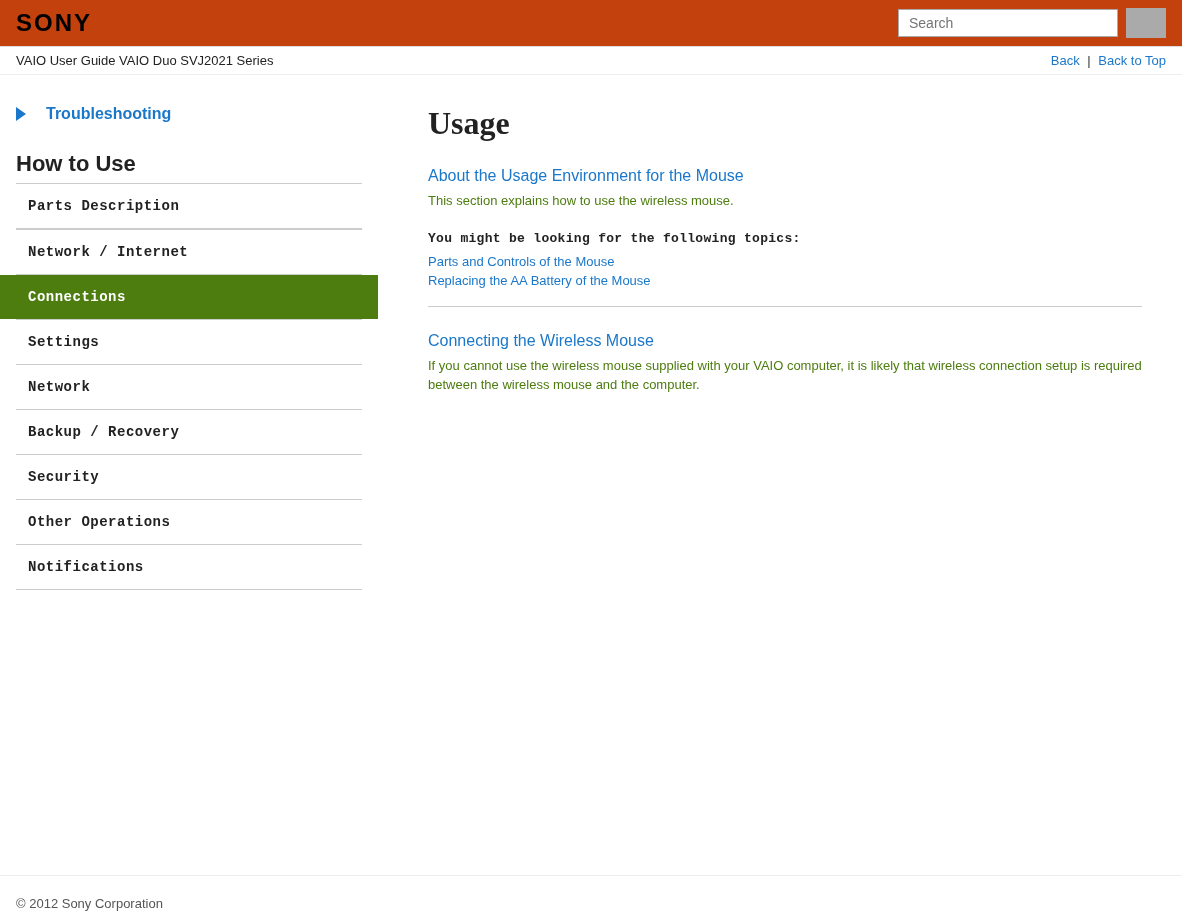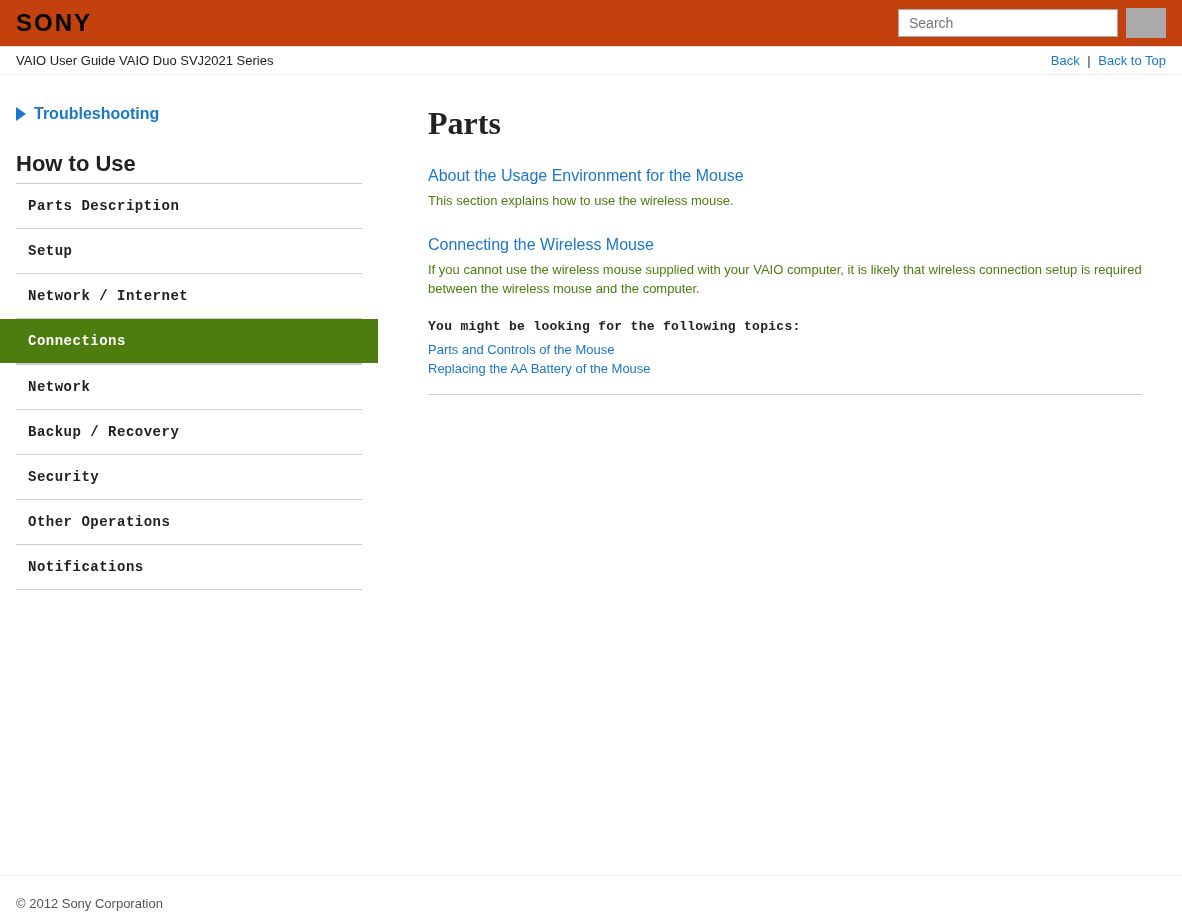--- a/index.html
+++ b/index.html
@@ -69,21 +69,21 @@
     
     #sidebar {
       width: 378px;
       min-width: 378px;
       border-right: none;
       padding: 20px 0 20px 0;
     }
     #troubleshooting-header {
       display: flex;
       align-items: center;
-      gap: 8px;
+      gap: 20px;
       padding: 10px 16px 20px 16px;
       color: #1a77c9;
       font-size: 16px;
       font-weight: bold;
       cursor: pointer;
     }
     .arrow-icon {
       display: inline-block;
       width: 0;
       height: 0;
@@ -210,57 +210,57 @@
     <div id="troubleshooting-header">
       <span class="arrow-icon"></span>
       <span>Troubleshooting</span>
     </div>
     <div id="how-to-use-title">How to Use</div>
     <hr class="sidebar-divider">
     <div id="sidebar-nav">
 
     <a href="#" class="sidebar-item">Parts Description</a>
         <hr class="sidebar-divider">
-        <a href="#" class="sidebar-item">Setup</a>
         <hr class="sidebar-divider">
         <a href="#" class="sidebar-item">Network / Internet</a>
         <hr class="sidebar-divider">
         <a href="#" class="sidebar-item active">Connections</a>
         <hr class="sidebar-divider">
+        <a href="#" class="sidebar-item">Settings</a>
         <hr class="sidebar-divider">
         <a href="#" class="sidebar-item">Network</a>
         <hr class="sidebar-divider">
         <a href="#" class="sidebar-item">Backup / Recovery</a>
         <hr class="sidebar-divider">
         <a href="#" class="sidebar-item">Security</a>
         <hr class="sidebar-divider">
         <a href="#" class="sidebar-item">Other Operations</a>
         <hr class="sidebar-divider">
         <a href="#" class="sidebar-item">Notifications</a>
         <hr class="sidebar-divider">
       </div>
   </div>
 
   <div id="content">
-    <h1 id="page-title">Parts</h1>
+    <h1 id="page-title">Usage</h1>
 
     <div id="section-usage-environment">
       <a href="#" class="section-link">About the Usage Environment for the Mouse</a>
       <p class="section-desc">This section explains how to use the wireless mouse.</p>
-    </div>
-
-    <div id="section-connecting-wireless">
-      <a href="#" class="section-link">Connecting the Wireless Mouse</a>
-      <p class="section-desc">If you cannot use the wireless mouse supplied with your VAIO computer, it is likely that wireless connection setup is required between the wireless mouse and the computer.</p>
     </div>
 
     <div id="looking-for-section">
       <p class="looking-for-title">You might be looking for the following topics:</p>
       <a href="#" class="related-link">Parts and Controls of the Mouse</a>
       <a href="#" class="related-link">Replacing the AA Battery of the Mouse</a>
       <hr class="content-divider">
     </div>
+
+    <div id="section-connecting-wireless">
+      <a href="#" class="section-link">Connecting the Wireless Mouse</a>
+      <p class="section-desc">If you cannot use the wireless mouse supplied with your VAIO computer, it is likely that wireless connection setup is required between the wireless mouse and the computer.</p>
+    </div>
   </div>
 </div>
 
 <div id="footer">
   <span>© 2012 Sony Corporation</span>
 </div>
 
 </body></html>

